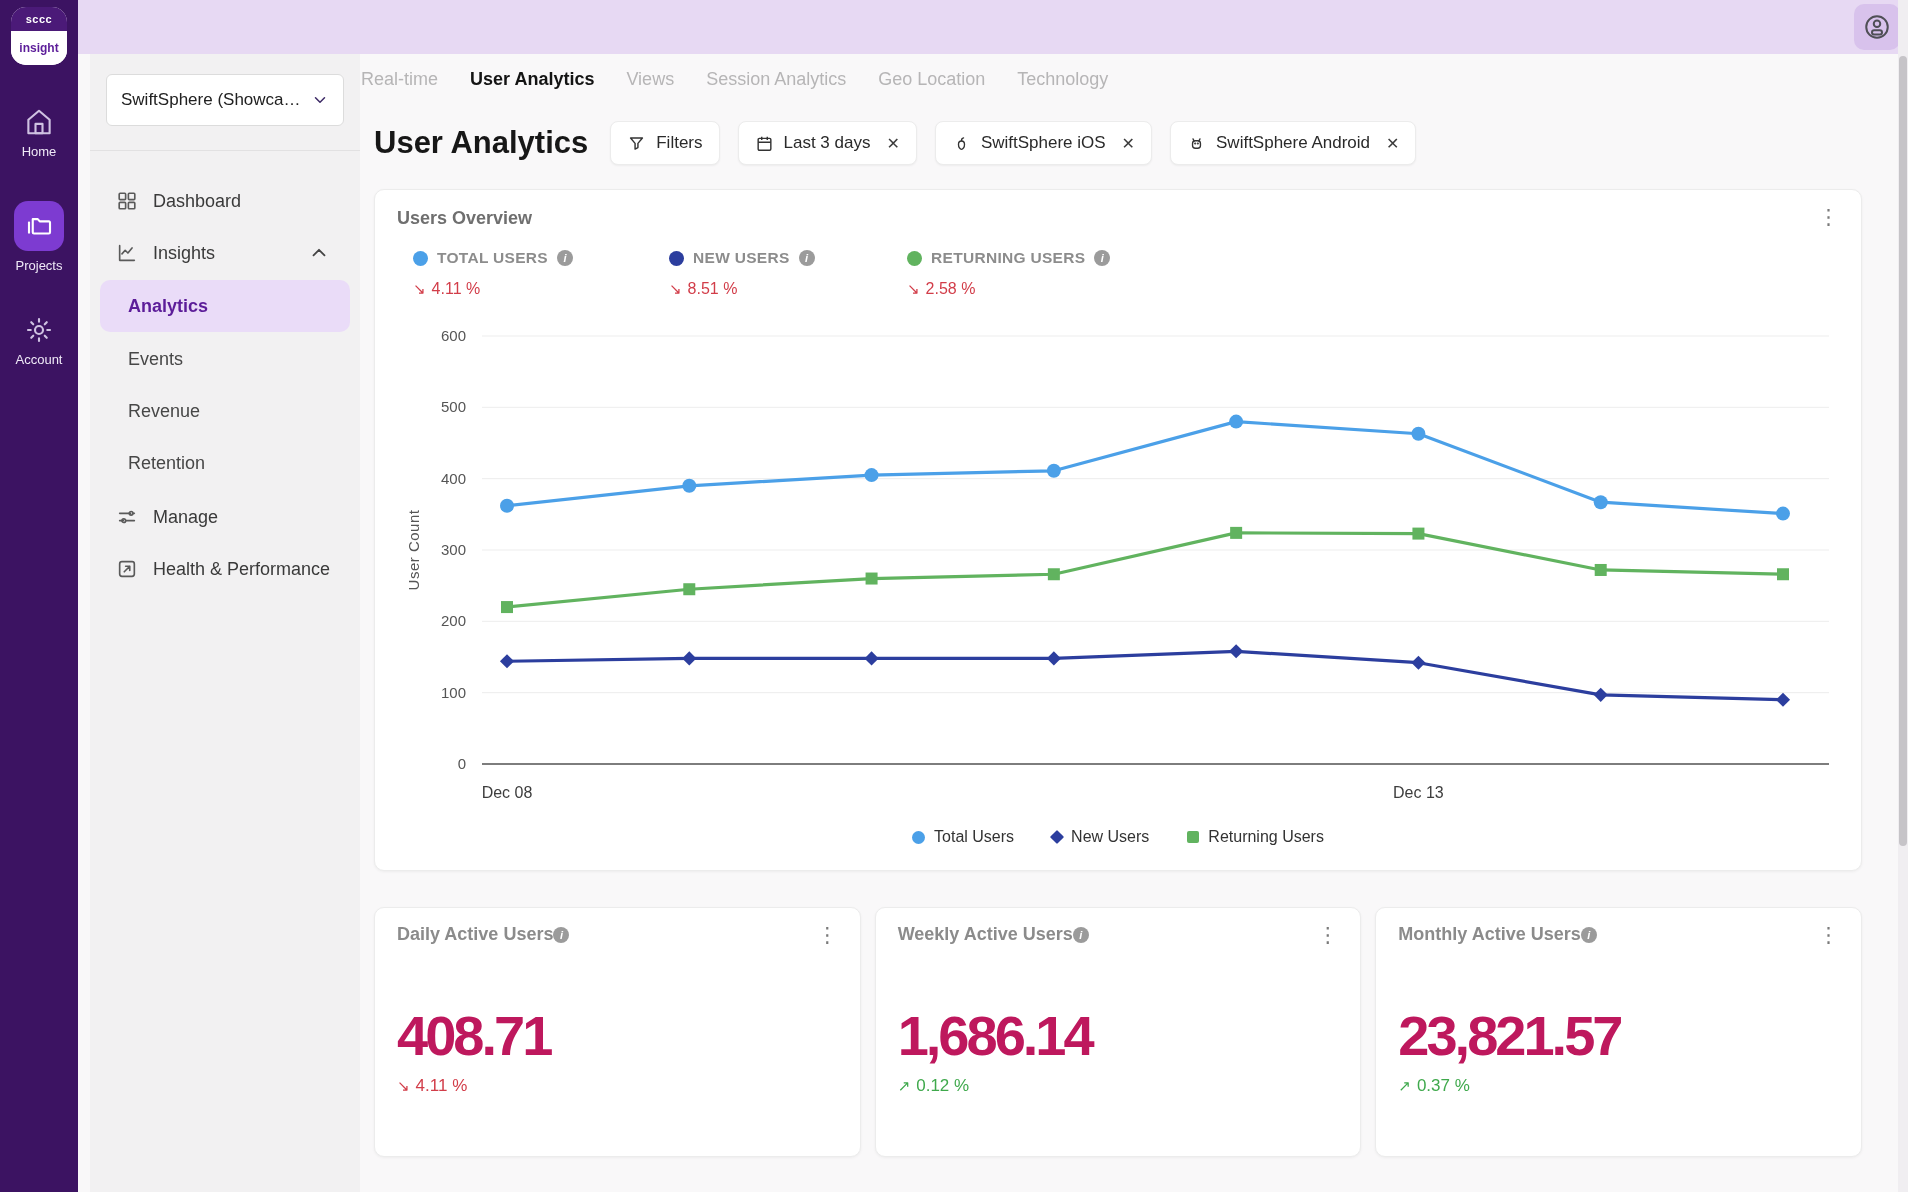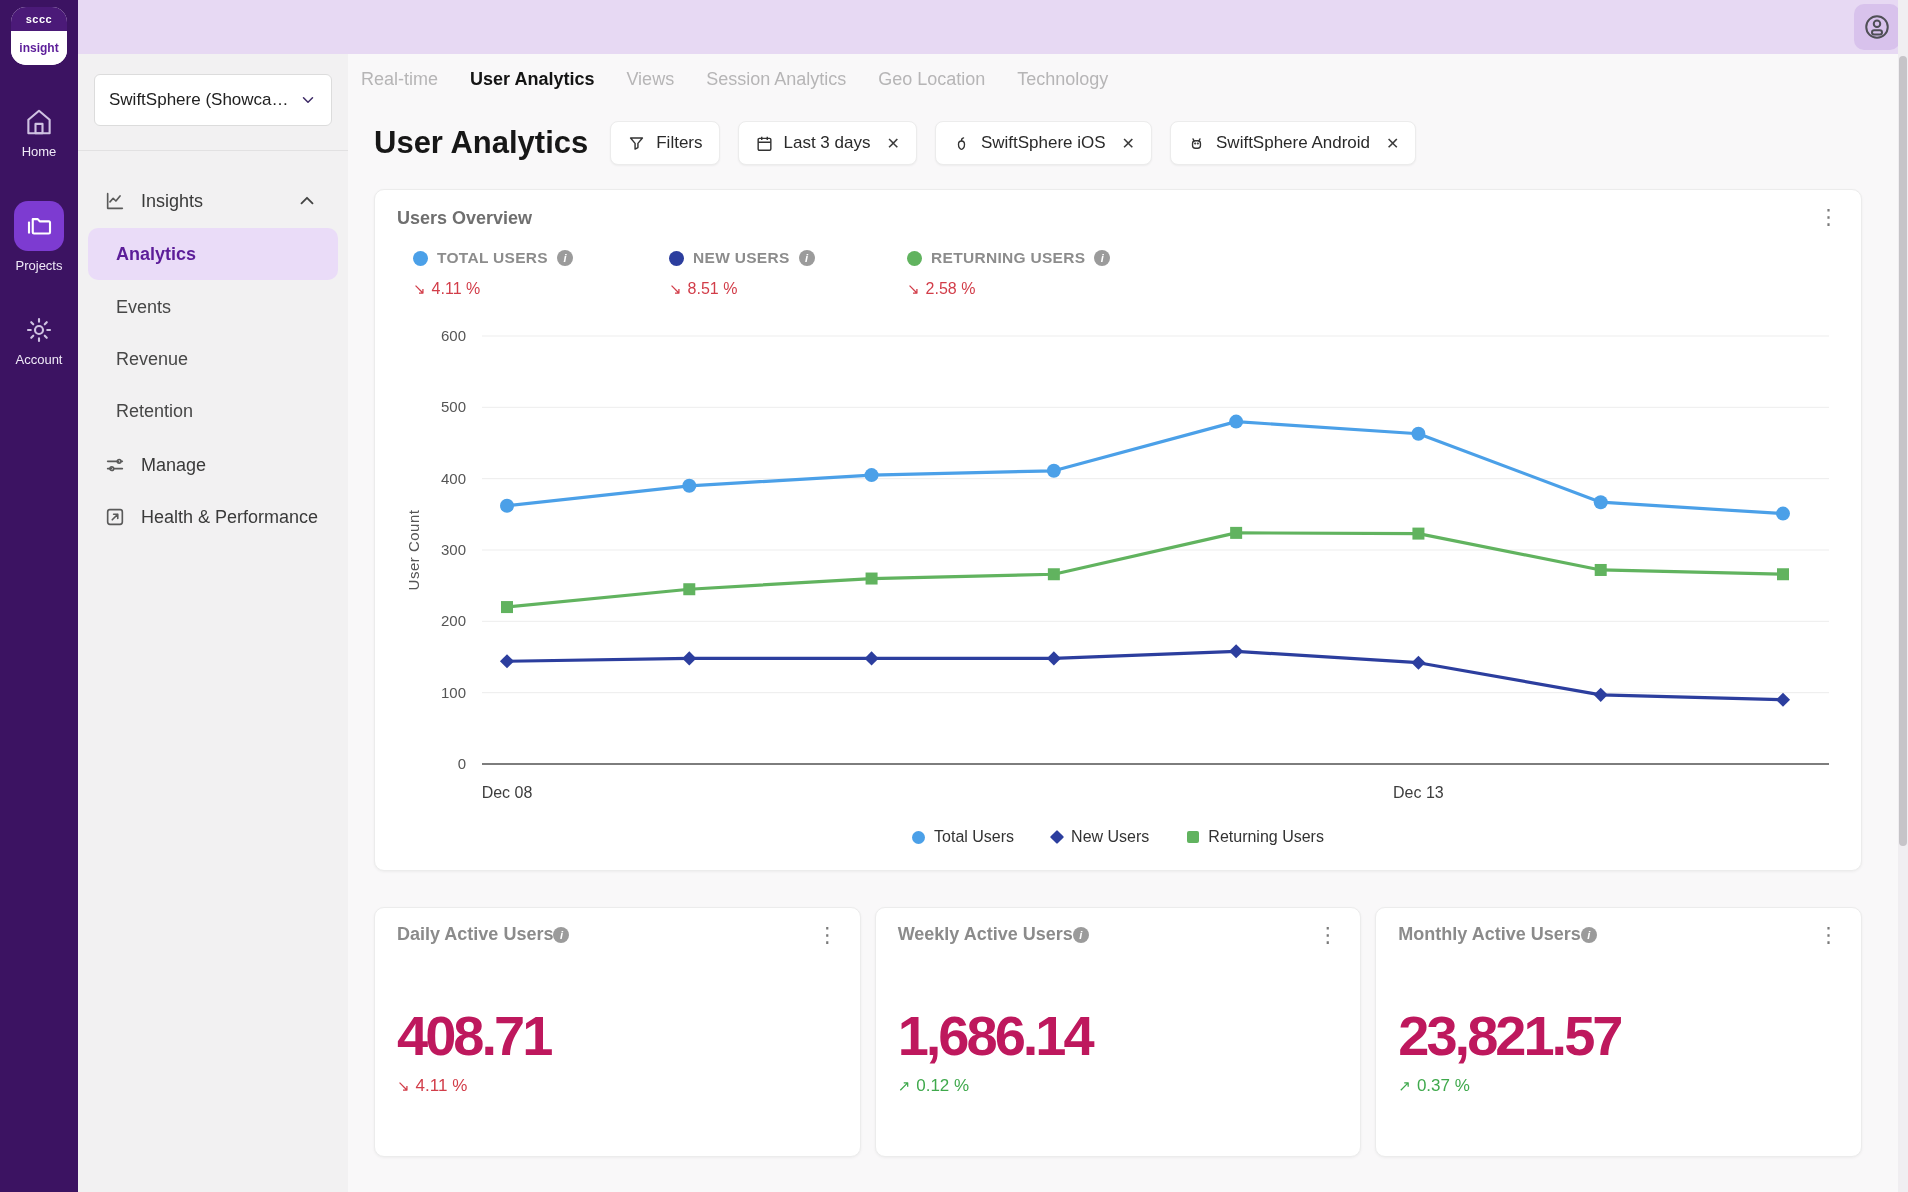--- a/index.html
+++ b/index.html
@@ -29,21 +29,21 @@
   .rail-label { color:#efe9f7; }
 
   
   .topbar { position:absolute; left:78px; top:0; width:1830px; height:54px; background:#e7d9f3;
             display:flex; align-items:center; justify-content:flex-end; z-index:5; }
   .avatar-btn { width:46px; height:46px; margin-right:8px; background:#d8c2ec; border-radius:10px;
                 display:flex; align-items:center; justify-content:center; cursor:pointer; }
   .avatar-btn svg { width:30px; height:30px; color:#4f4f56; }
 
   
-  .sidebar { position:absolute; left:78px; top:54px; width:270px; height:1138px; background:#f2f1f2; z-index:4; }
+  .sidebar { position:absolute; left:90px; top:54px; width:270px; height:1138px; background:#f2f1f2; z-index:4; }
   .selector { margin:20px 16px 0 16px; height:52px; background:#fff; border:1px solid #dcdcdc; border-radius:6px;
               display:flex; align-items:center; justify-content:space-between; padding:0 14px; font-size:17px;
               color:#212121; cursor:pointer; }
   .selector svg { width:18px; height:18px; color:#3d2a66; }
   .side-divider { margin-top:24px; border-top:1px solid #e2e1e2; }
   .nav { margin-top:24px; }
   .nav-item { height:52px; display:flex; align-items:center; gap:15px; padding:0 26px; font-size:18px;
               color:#3a3a3a; cursor:pointer; }
   .nav-item svg { width:22px; height:22px; color:#5a5a5a; flex:0 0 auto; }
   .nav-item .grow { flex:1; }
@@ -162,20 +162,31 @@
     <span>SwiftSphere (Showca…</span>
     <span>
       <svg viewBox="0 0 24 24" fill="none" stroke="currentColor" stroke-width="2" stroke-linecap="round" stroke-linejoin="round">
         <path d="m6 9 6 6 6-6"></path>
       </svg>
     </span>
   </div>
   <div class="side-divider"></div>
 
   <div class="nav">
+    <div class="nav-item">
+      <span>
+        <svg viewBox="0 0 24 24" fill="none" stroke="currentColor" stroke-width="1.8">
+          <rect x="3.5" y="3.5" width="7" height="7" rx="1"></rect>
+            <rect x="13.5" y="3.5" width="7" height="7" rx="1"></rect>
+          <rect x="3.5" y="13.5" width="7" height="7" rx="1"></rect>
+            <rect x="13.5" y="13.5" width="7" height="7" rx="1"></rect>
+        </svg>
+      </span>
+      <span>Dashboard</span>
+    </div>
 
     <div class="nav-item">
       <span>
         <svg viewBox="0 0 24 24" fill="none" stroke="currentColor" stroke-width="1.8" stroke-linecap="round" stroke-linejoin="round">
           <path d="M4 4v16h16"></path>
             <path d="m6.5 13 3.5-4 3 3 4.5-5.5"></path>
         </svg>
       </span>
       <span>Insights</span>
       <span class="grow"></span>

